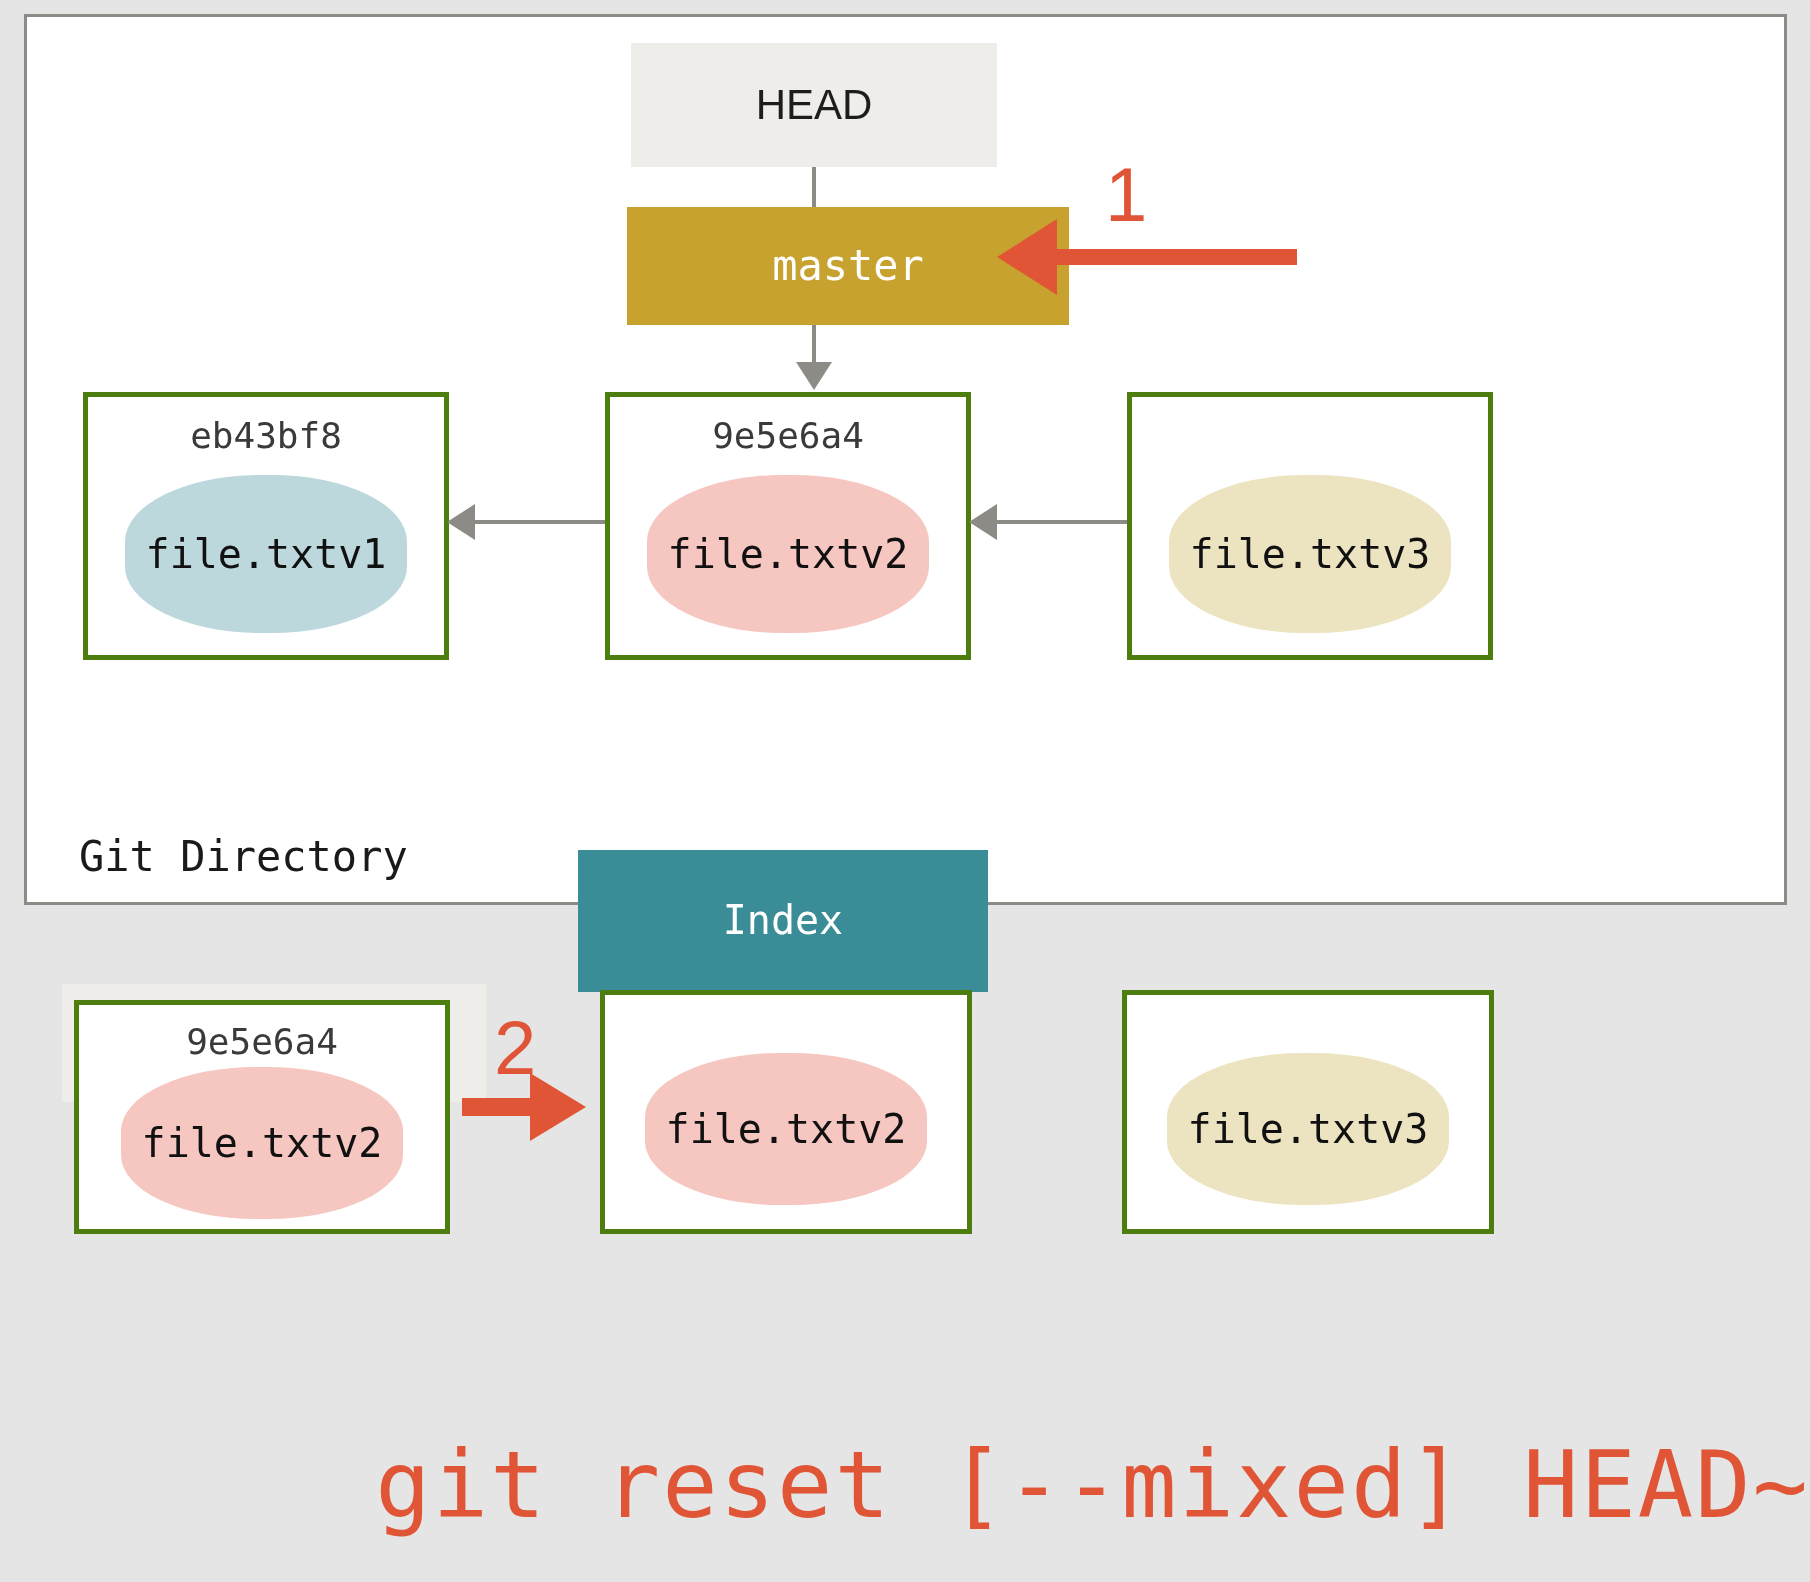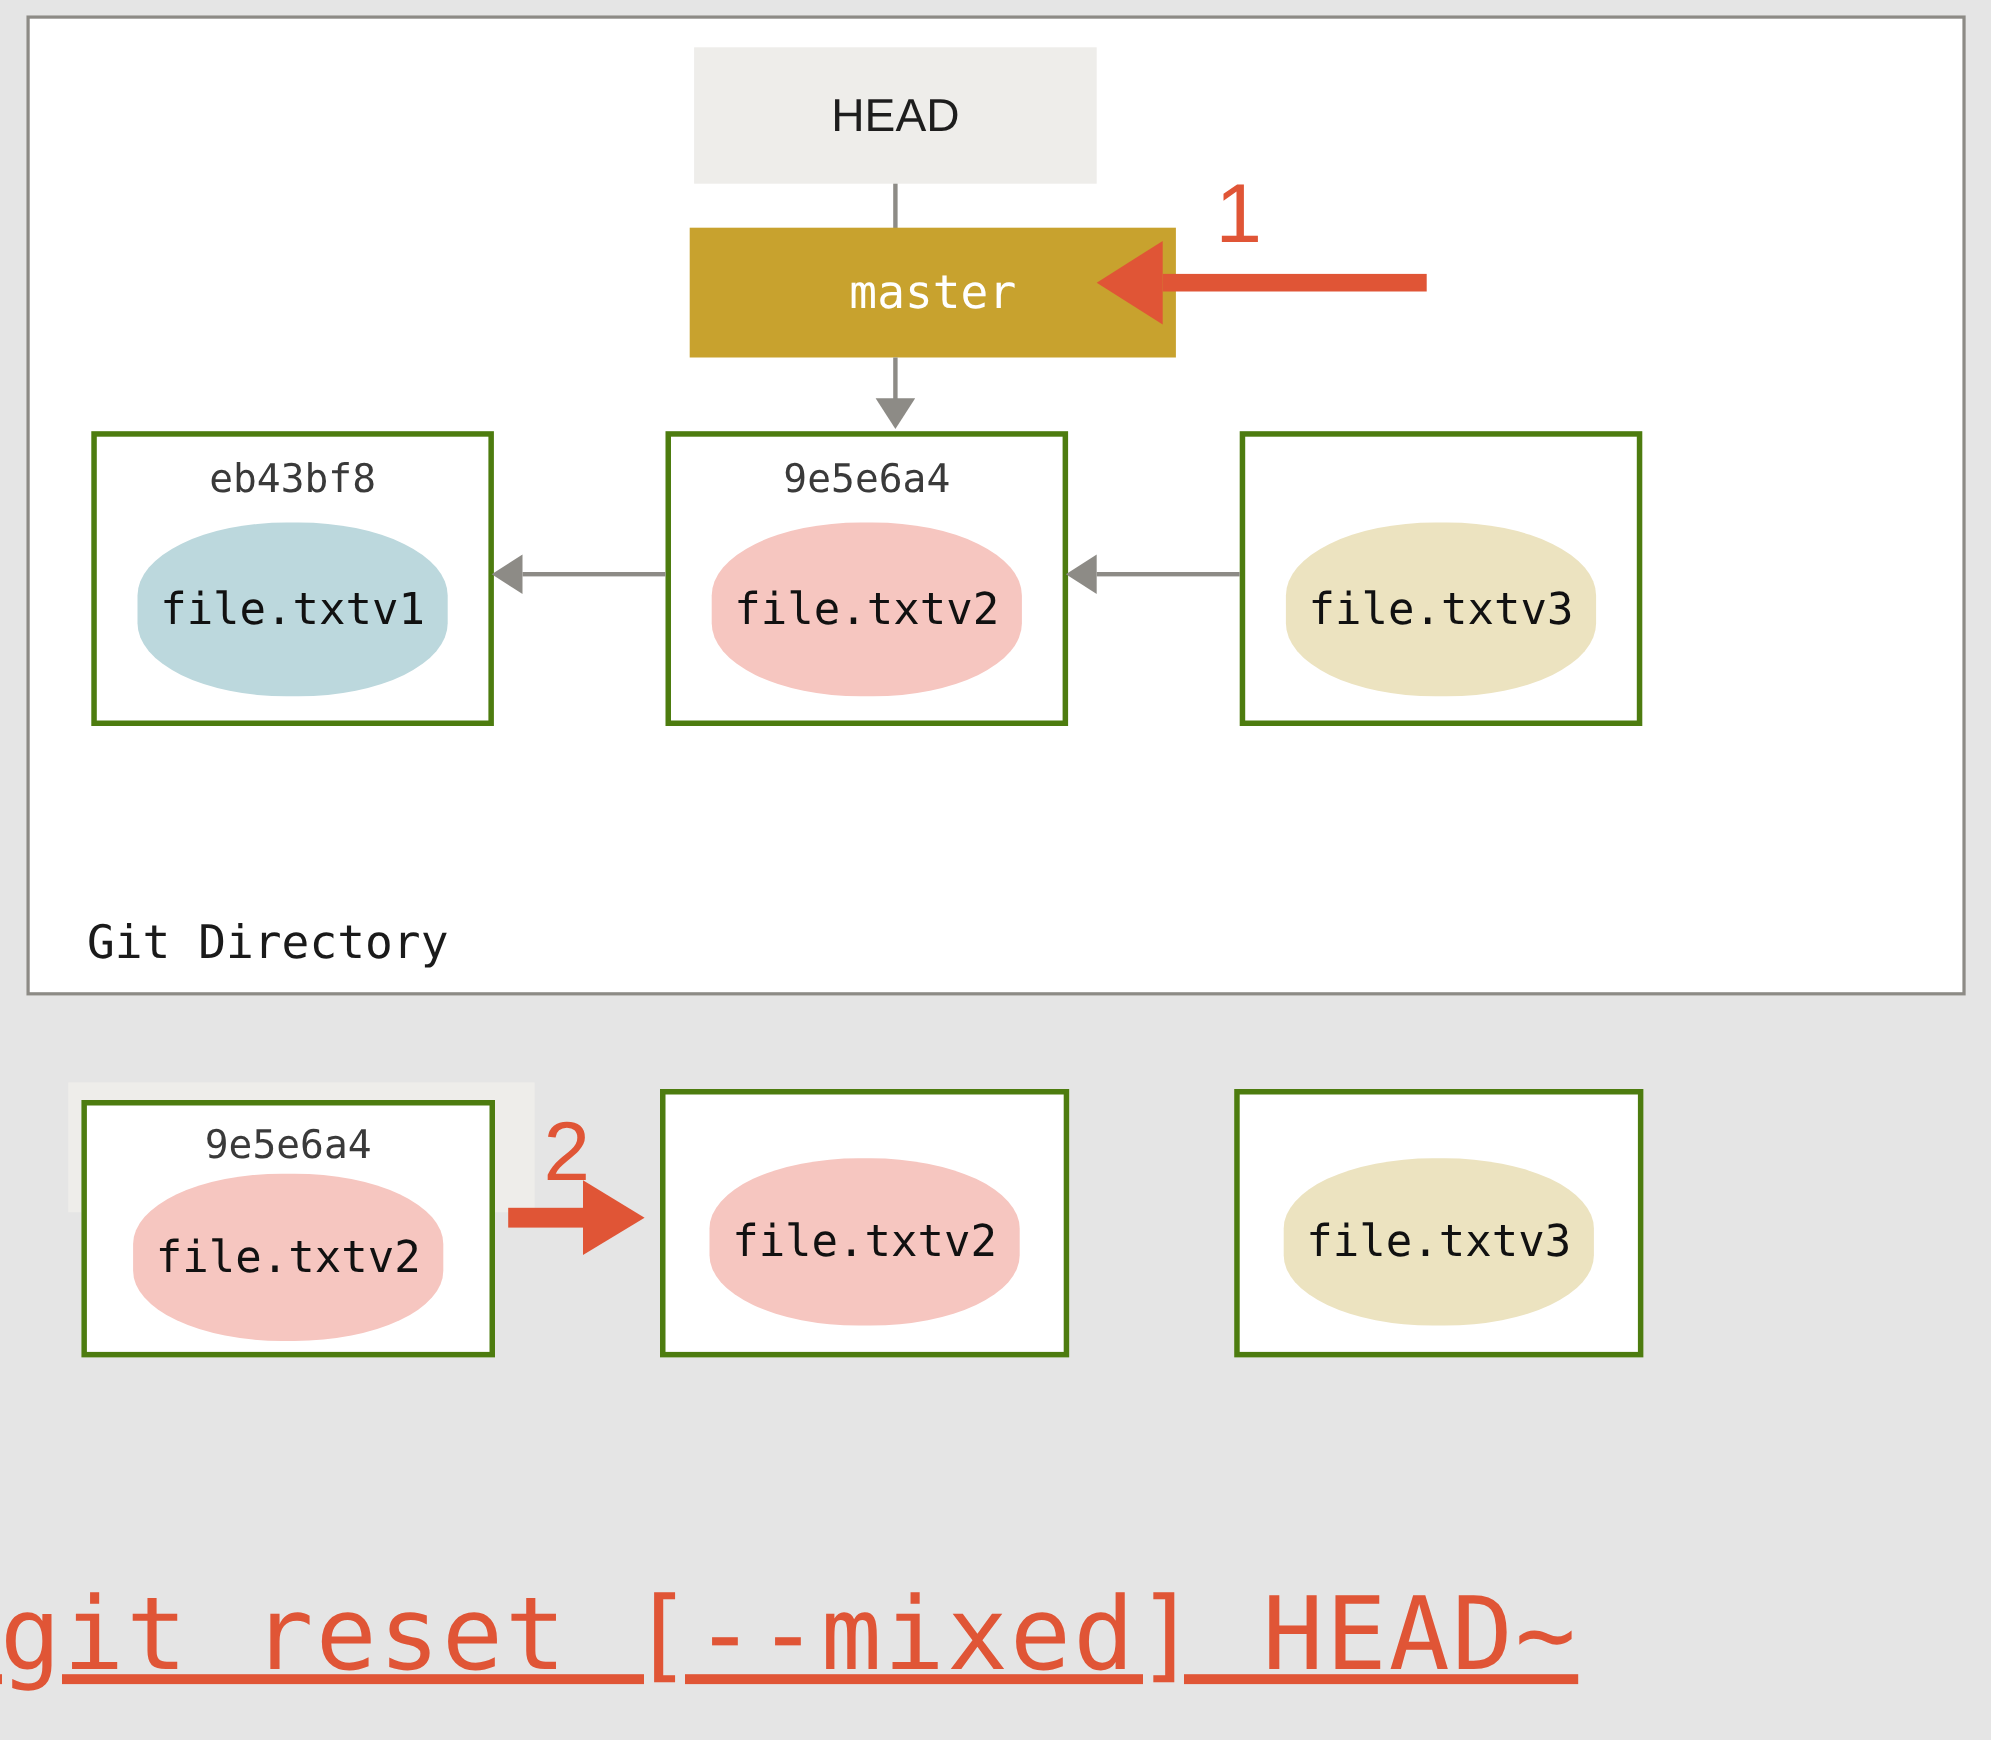--- a/index.html
+++ b/index.html
@@ -144,27 +144,26 @@
     font-size: 76px;
     font-weight: 400;
     line-height: 1;
   }
 
   
   #caption {
     position: absolute;
     left: 0; right: 0;
     top: 1432px;
-    text-align: left;
+    text-align: right;
     color: #e05536;
     font-family: "DejaVu Sans Mono", "Liberation Mono", monospace;
     font-size: 92px;
     letter-spacing: 2px;
     white-space: nowrap;
-    text-decoration: underline;
   }
 </style>
 </head>
 <body>
 
 <div id="stage">
 
   <div id="repo-container">
 
     <div class="flatbox head-box" style="left:604px; top:26px; width:366px; height:124px;">
@@ -224,20 +223,23 @@
     <div class="blob blob-v2" style="top:62px; width:282px; height:152px;">
       <span>file.txt</span>
       <span>v2</span>
     </div>
   </div>
 
   <div class="red-shaft" style="left:462px; top:1098px; width:86px; height:18px;"></div>
   <div class="red-head-right" style="left:530px; top:1073px;"></div>
   <div class="red-num" style="left:494px; top:1010px;">2</div>
 
+  <div class="flatbox index-box" style="left:578px; top:850px; width:410px; height:142px;">
+    <span>Index</span>
+  </div>
   <div class="cell" style="left:600px; top:990px; width:372px; height:244px;">
     <div class="blob blob-v2" style="top:58px; width:282px; height:152px;">
       <span>file.txt</span>
       <span>v2</span>
     </div>
   </div>
 
   <div class="cell" style="left:1122px; top:990px; width:372px; height:244px;">
     <div class="blob blob-v3" style="top:58px; width:282px; height:152px;">
       <span>file.txt</span>

